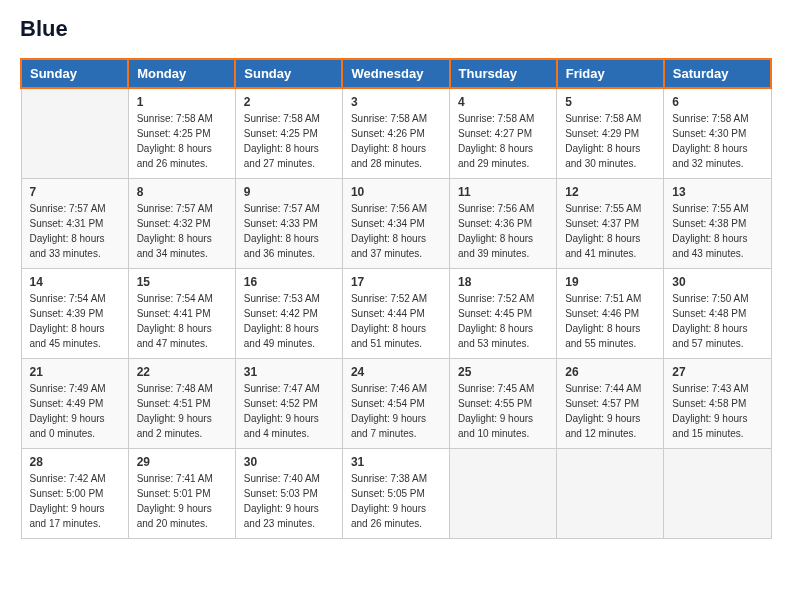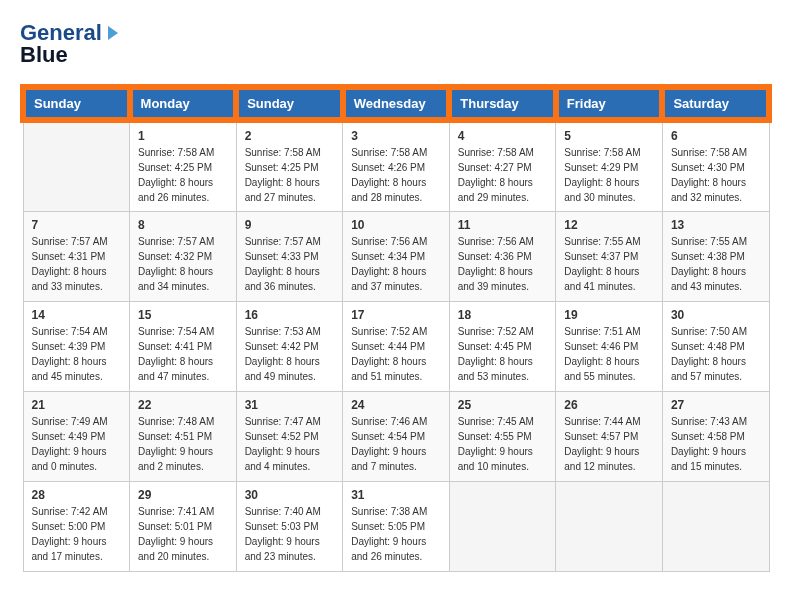--- a/index.html
+++ b/index.html
@@ -43,21 +43,21 @@
       border-collapse: collapse;
       table-layout: fixed;
     }
     th {
       background-color: #2a6db5;
       color: #fff;
       text-align: left;
       padding: 6px 8px;
       font-size: 13px;
       font-weight: bold;
-      border: 6px solid #f97316;
+      border: 2px solid #f97316;
     }
     td {
       border: 1px solid #ccc;
       vertical-align: top;
       padding: 6px 8px;
       font-size: 11px;
       color: #333;
       height: 90px;
       background: #fff;
     }
@@ -86,24 +86,20 @@
       border-bottom: 7px solid transparent;
       margin-left: 2px;
       vertical-align: middle;
     }
   </style>
 </head>
 <body>
 
 <div class="header">
   <div class="logo">
-    <div class="logo-row">
-      <span style="font-size:22px;font-weight:bold;color:#1a4a8a;">General</span>
-      <span class="logo-flag"></span>
-    </div>
     <span style="font-size:22px;font-weight:bold;color:#0f172a;margin-top:-4px;">Blue</span>
   </div>
   <div class="title-block">
     <div class="month-title"></div>
     <div class="subtitle"></div>
   </div>
 </div>
 
 <table>
   <thead>

